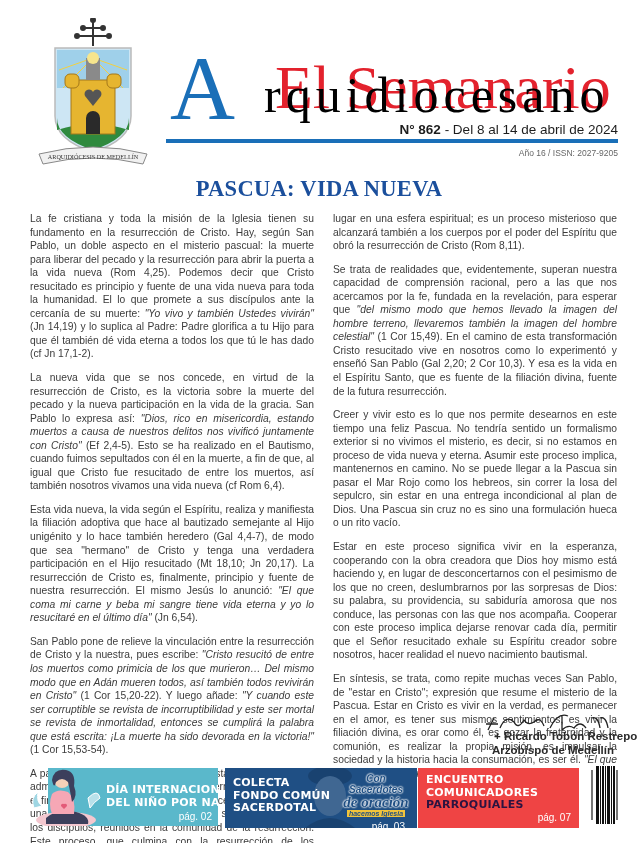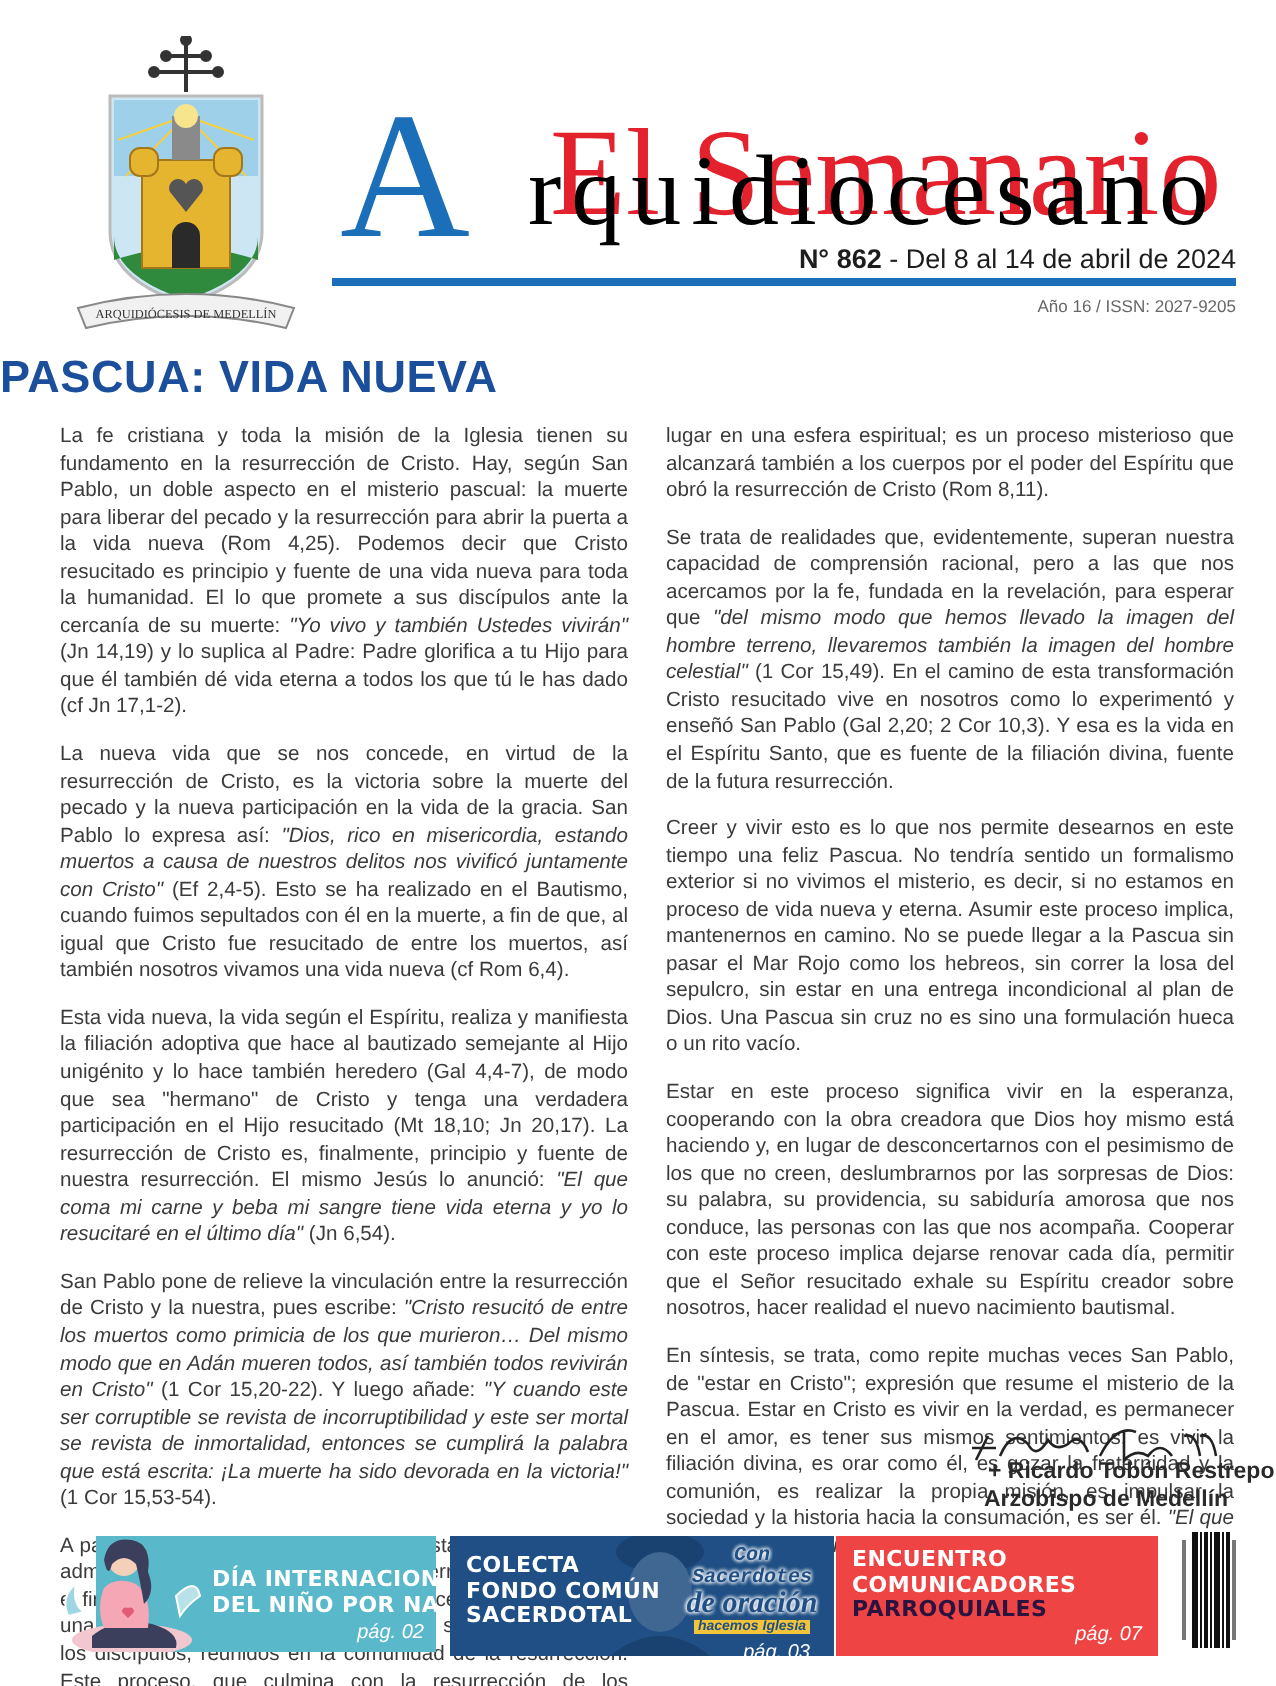--- a/index.html
+++ b/index.html
@@ -9,40 +9,40 @@
   .masthead { position: absolute; left: 0; top: 0; width: 638px; height: 170px; }
   .crest { position: absolute; left: 33px; top: 18px; width: 120px; height: 152px; }
   .title-el { position: absolute; left: 275px; top: 8px; font-family: "Liberation Serif", "DejaVu Serif", serif; font-size: 62px; color: #e3222d; letter-spacing: 0px; line-height: 1; margin-top: 48px; }
   .title-A { position: absolute; left: 170px; top: 44px; font-family: "Liberation Serif", "DejaVu Serif", serif; font-size: 90px; color: #1a6fb8; line-height: 1; }
   .title-rest { position: absolute; left: 240px; top: 70px; font-family: "Liberation Serif", "DejaVu Serif", serif; font-size: 50px; color: #000000; letter-spacing: 5px; line-height: 1; margin-left: 24px; }
   .issue-line { position: absolute; right: 20px; top: 122px; font-size: 13.5px; color: #1d1d1d; white-space: nowrap; }
   .issue-line b { font-weight: 900; }
   .rule-blue { position: absolute; left: 166px; top: 139px; width: 452px; height: 4px; background: #1a6fb8; }
   .issn { position: absolute; right: 20px; top: 148px; font-size: 8.5px; color: #666; }
 
-  .headline { position: absolute; left: 0; top: 176px; width: 638px; font-family: Liberation Sans, sans-serif; font-weight: 900; font-size: 22.5px; color: #1b4f9c; letter-spacing: 0.3px; }
+  .headline { position: absolute; left: 0; top: 176px; width: 638px; text-align: center; font-family: Liberation Serif, serif; font-weight: 900; font-size: 22.5px; color: #1b4f9c; letter-spacing: 0.3px; }
 
   .col { position: absolute; top: 212px; width: 284px; font-size: 10.3px; line-height: 13.55px; color: #3b3b3b; text-align: justify; }
   .col-left { left: 30px; }
   .col-right { left: 333px; }
   .col p { margin-bottom: 10px; }
   .col i { font-style: italic; }
 
   .signature { position: absolute; left: 466px; top: 712px; width: 160px; height: 54px; }
   .sig-scribble { position: absolute; left: 18px; top: 0; width: 130px; height: 22px; }
   .sig-name { position: absolute; left: 28px; top: 18px; font-size: 11.5px; font-weight: bold; color: #2a2a2a; white-space: nowrap; }
   .sig-title { position: absolute; left: 26px; top: 32px; font-size: 11.5px; font-weight: bold; color: #2a2a2a; white-space: nowrap; }
 
   .promo { position: absolute; top: 768px; height: 60px; overflow: hidden; }
   .promo-1 { left: 28px; width: 190px; }
   .promo-1 .bg { position: absolute; left: 20px; top: 0; width: 170px; height: 58px; background: #5ab8cb; }
   .promo-2 { left: 225px; width: 192px; background: #1f4f84; }
   .promo-3 { left: 418px; width: 161px; background: #ef4444; }
   .promo-text { position: absolute; font-family: "DejaVu Sans", sans-serif; font-weight: 900; font-size: 11px; line-height: 12.5px; color: #ffffff; letter-spacing: 0.2px; white-space: nowrap; }
-  .promo-page { position: absolute; font-style: italic; font-size: 10px; color: #ffffff; margin-left: 32px; }
+  .promo-page { position: absolute; font-size: 10px; color: #ffffff; margin-left: 32px; }
   .promo-dark { color: #2b1340; }
 
   .barcode { position: absolute; left: 590px; top: 764px; width: 30px; height: 62px; }
 </style>
 </head>
 <body>
 
 <div class="masthead">
   <svg class="crest" viewBox="0 0 120 152">
 
@@ -141,21 +141,21 @@
     <ellipse cx="35" cy="8" rx="22" ry="10" fill="#0f2b4d"></ellipse>
     <ellipse cx="35" cy="28" rx="16" ry="20" fill="#7f94ad"></ellipse>
     <path d="M10 60 Q35 40 60 60 Z" fill="#0f2b4d"></path>
   </svg>
   <div class="promo-text" style="left:8px;top:9px;">
     <div>COLECTA</div>
     <div>FONDO COMÚN</div>
     <div>SACERDOTAL</div>
   </div>
   <div style="position:absolute;left:118px;top:5px;width:66px;">
-    <div style="font-family:Liberation Mono, monospace;font-style:italic;font-weight:bold;font-size:10px;color:#1f4f84;text-shadow:0 0 2px #fff,0 0 2px #fff,0 0 2px #fff;text-align:center;">Con Sacerdotes</div>
+    <div style="font-family:Liberation Sans, sans-serif;font-style:italic;font-weight:bold;font-size:10px;color:#1f4f84;text-shadow:0 0 2px #fff,0 0 2px #fff,0 0 2px #fff;text-align:center;">Con Sacerdotes</div>
     <div style="font-family:'Liberation Serif',serif;font-style:italic;font-weight:bold;font-size:15px;line-height:14px;color:#1f4f84;text-shadow:0 0 2px #fff,0 0 2px #fff,0 0 2px #fff;text-align:center;">de oración</div>
     <div style="margin:1px auto 0;width:58px;background:#f2c43a;color:#1f4f84;font-size:7px;font-weight:bold;font-style:italic;text-align:center;">hacemos Iglesia</div>
   </div>
   <div class="promo-page" style="right:12px;top:53px;">pág. 03</div>
 </div>
 
 <div class="promo promo-3">
   <div class="promo-text" style="left:8px;top:6px;">
     <div>ENCUENTRO</div>
     <div>COMUNICADORES</div>

